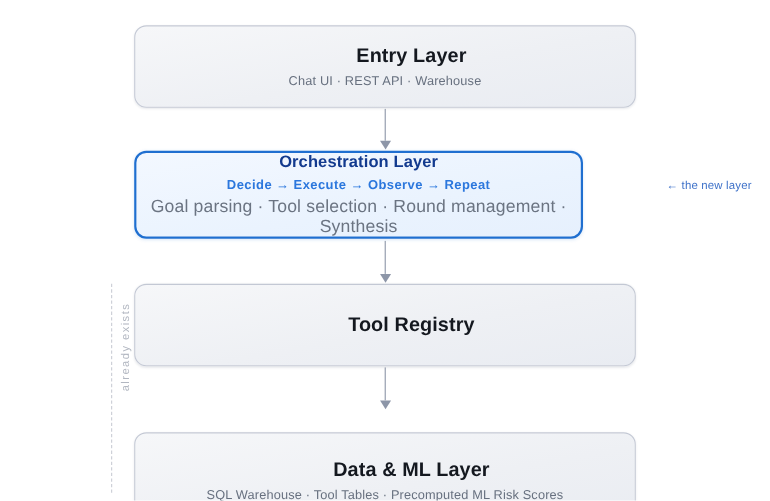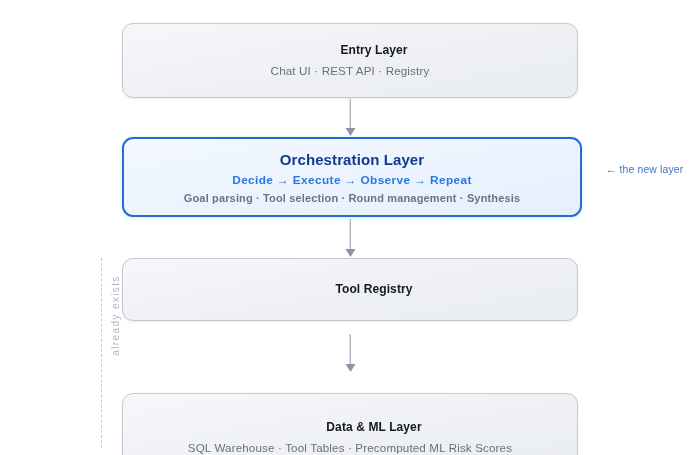--- a/index.html
+++ b/index.html
@@ -32,46 +32,46 @@
     background: linear-gradient(170deg, #f6f7f9 0%, #eef0f4 55%, #e9ecf2 100%);
     box-shadow: 0 1px 2px rgba(40, 50, 80, 0.10);
     display: flex;
     flex-direction: column;
     align-items: center;
     justify-content: center;
     text-align: center;
   }
 
   .layer-title {
-    font-size: 12px;
+    font-size: 18px;
     font-weight: bold;
     color: #14181f;
     letter-spacing: 0.1px;
     line-height: 1.25;
     margin-left: 48px;
   }
   .layer-subtitle {
     font-size: 11.6px;
     color: #67707f;
     letter-spacing: 0.15px;
     line-height: 1.35;
     margin-top: 5px;
   }
 
   
   #box-entry   { top: 23px;  height: 75px; }
-  #box-tool    { top: 258px; height: 63px; }
+  #box-tool    { top: 258px; height: 75px; }
   #box-data    { top: 393px; height: 89px; }
 
   
   #box-orchestration {
     position: absolute;
     left: 122px;
     top: 137px;
-    width: 460px;
+    width: 408px;
     height: 80px;
     box-sizing: border-box;
     border-radius: 11px;
     border: 2px solid #1f6fd0;
     background: linear-gradient(170deg, #f3f8ff 0%, #eaf3fe 60%, #e6f0fd 100%);
     box-shadow: 0 1px 3px rgba(31, 111, 208, 0.16);
     display: flex;
     flex-direction: column;
     align-items: center;
     justify-content: center;
@@ -84,25 +84,24 @@
     letter-spacing: 0.1px;
   }
   .orch-flow {
     font-size: 11.8px;
     font-weight: bold;
     color: #2b77dd;
     letter-spacing: 0.4px;
     margin-top: 5px;
   }
   .orch-sub {
-    font-size: 11px;
+    font-size: 16px;
     color: #6b7482;
     letter-spacing: 0.15px;
     margin-top: 5px;
-    font-weight: bold;
   }
 
   
   .connector {
     position: absolute;
     left: 350px;
     width: 9px;
     transform: translateX(-50%);
   }
   .connector .shaft {
@@ -165,21 +164,21 @@
     white-space: nowrap;
   }
 </style>
 </head>
 <body>
 
 <div class="canvas">
 
   <div class="layer-box" id="box-entry">
     <div class="layer-title">Entry Layer</div>
-    <div class="layer-subtitle">Chat UI  ·  REST API  ·  Registry</div>
+    <div class="layer-subtitle">Chat UI  ·  REST API  ·  Warehouse</div>
   </div>
 
   <div class="connector" id="conn-1">
     <div class="shaft"></div>
     <div class="head"></div>
   </div>
 
   <div id="box-orchestration">
     <div class="orch-title">Orchestration Layer</div>
     <div class="orch-flow">Decide  →  Execute  →  Observe  →  Repeat</div>

